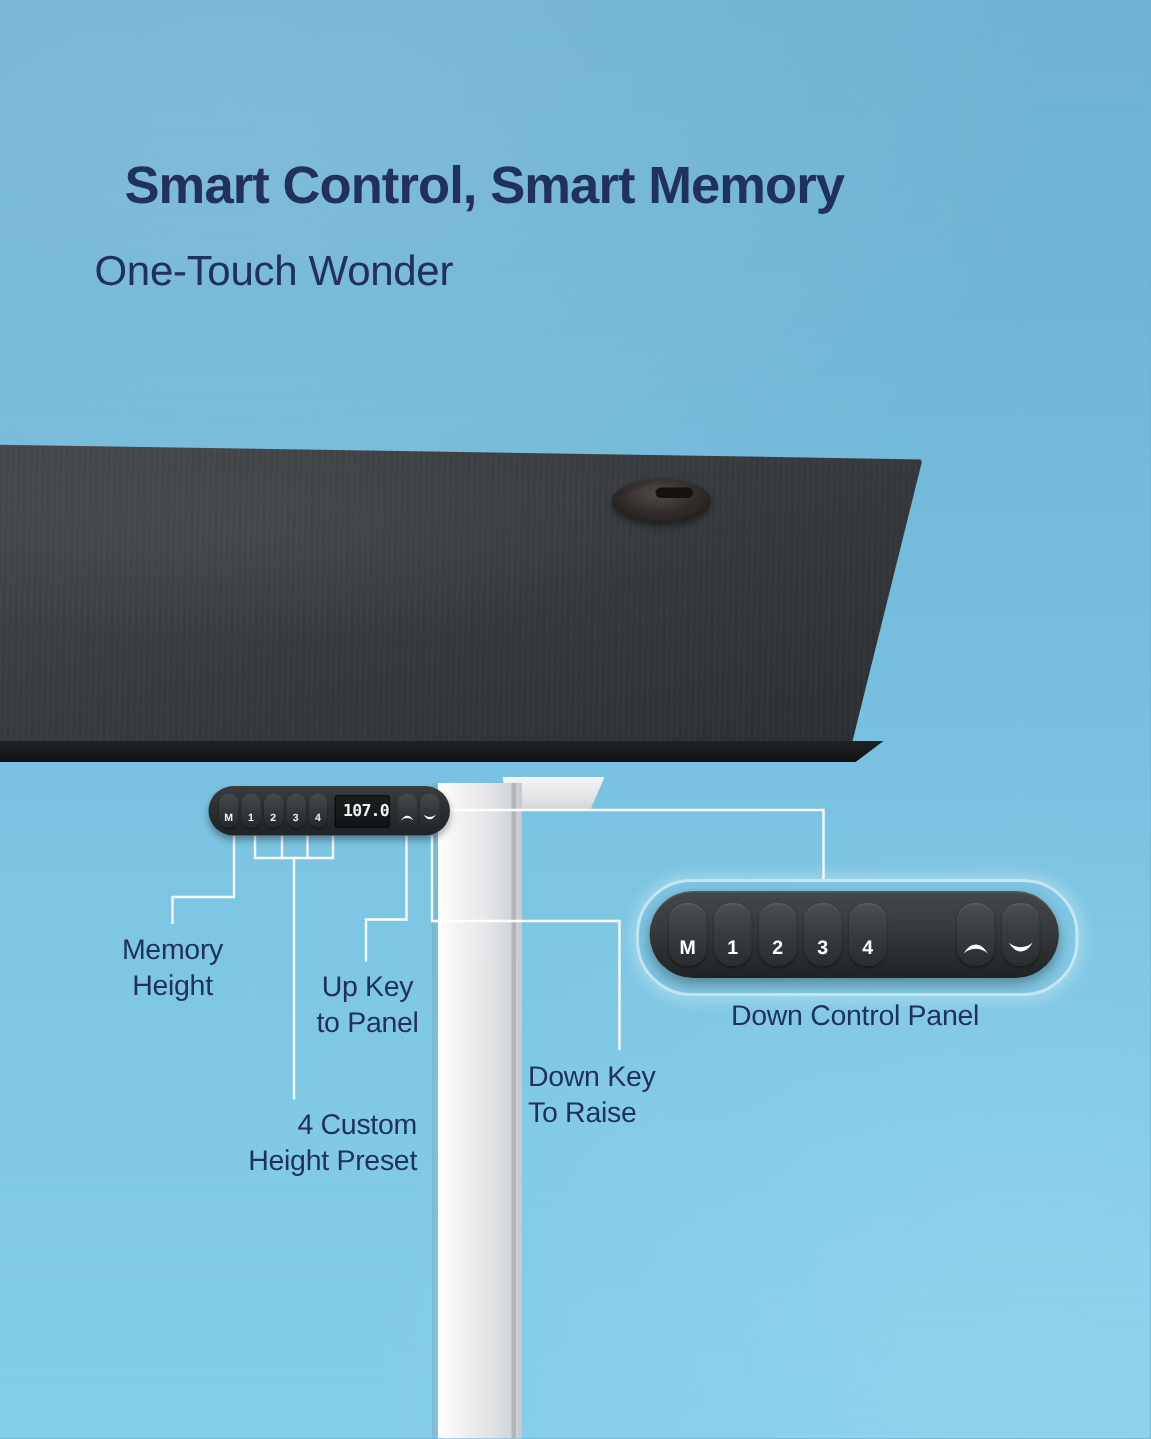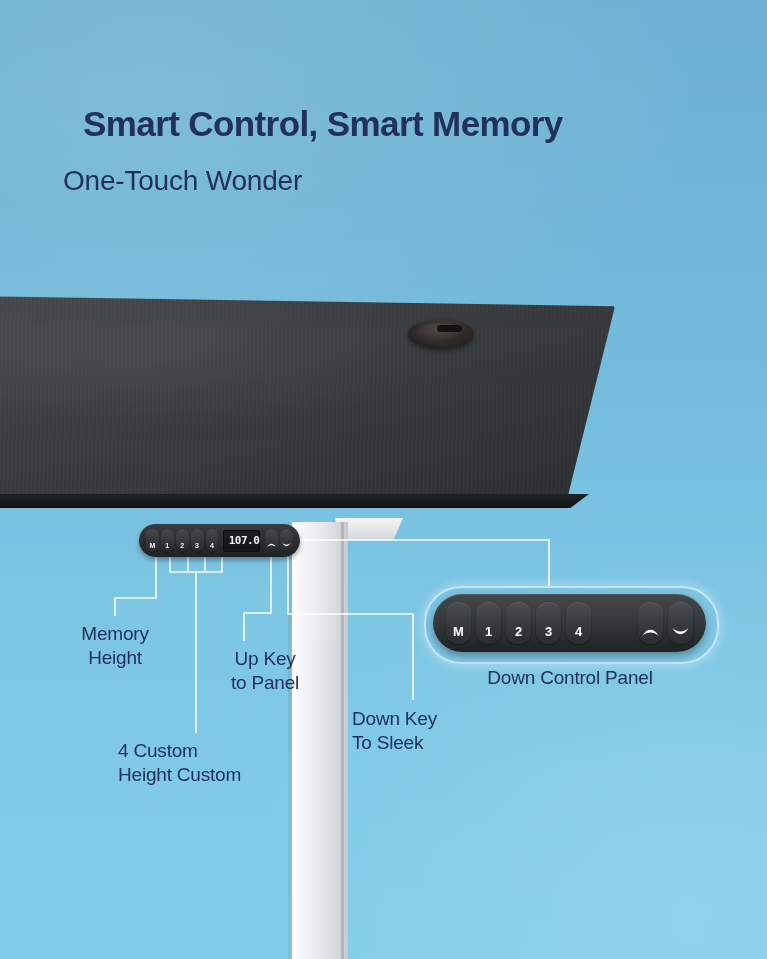--- a/index.html
+++ b/index.html
@@ -306,22 +306,22 @@
   
   .label {
     position: absolute;
     color: #22305c;
     font-size: 19px;
     font-weight: normal;
     line-height: 1.28;
     letter-spacing: -0.2px;
   }
   .lbl-memory    { left: 60px;  top: 622px; width: 110px; text-align: center; }
-  .lbl-upkey     { left: 195px; top: 647px; width: 100px; text-align: center; padding-left: 20px; }
-  .lbl-preset    { left: 118px; top: 739px; width: 160px; text-align: left; }
+  .lbl-upkey     { left: 195px; top: 647px; width: 100px; text-align: center; }
+  .lbl-preset    { left: 118px; top: 739px; width: 160px; text-align: right; }
   .lbl-downkey   { left: 352px; top: 707px; width: 125px; text-align: left; }
   .lbl-sleek     { left: 462px; top: 666px; width: 216px; text-align: center; }
 </style>
 </head>
 <body>
 
 <div id="stage">
 
   <div class="bg-wash"></div>
 
@@ -431,25 +431,25 @@
     <div>Height</div>
   </div>
 
   <div class="label lbl-upkey">
     <div>Up Key</div>
     <div>to Panel</div>
   </div>
 
   <div class="label lbl-preset">
     <div>4 Custom</div>
-    <div>Height Custom</div>
+    <div>Height Preset</div>
   </div>
 
   <div class="label lbl-downkey">
     <div>Down Key</div>
-    <div>To Sleek</div>
+    <div>To Raise</div>
   </div>
 
   <div class="label lbl-sleek">
     <div>Down Control Panel</div>
   </div>
 
 </div>
 
 </body></html>

